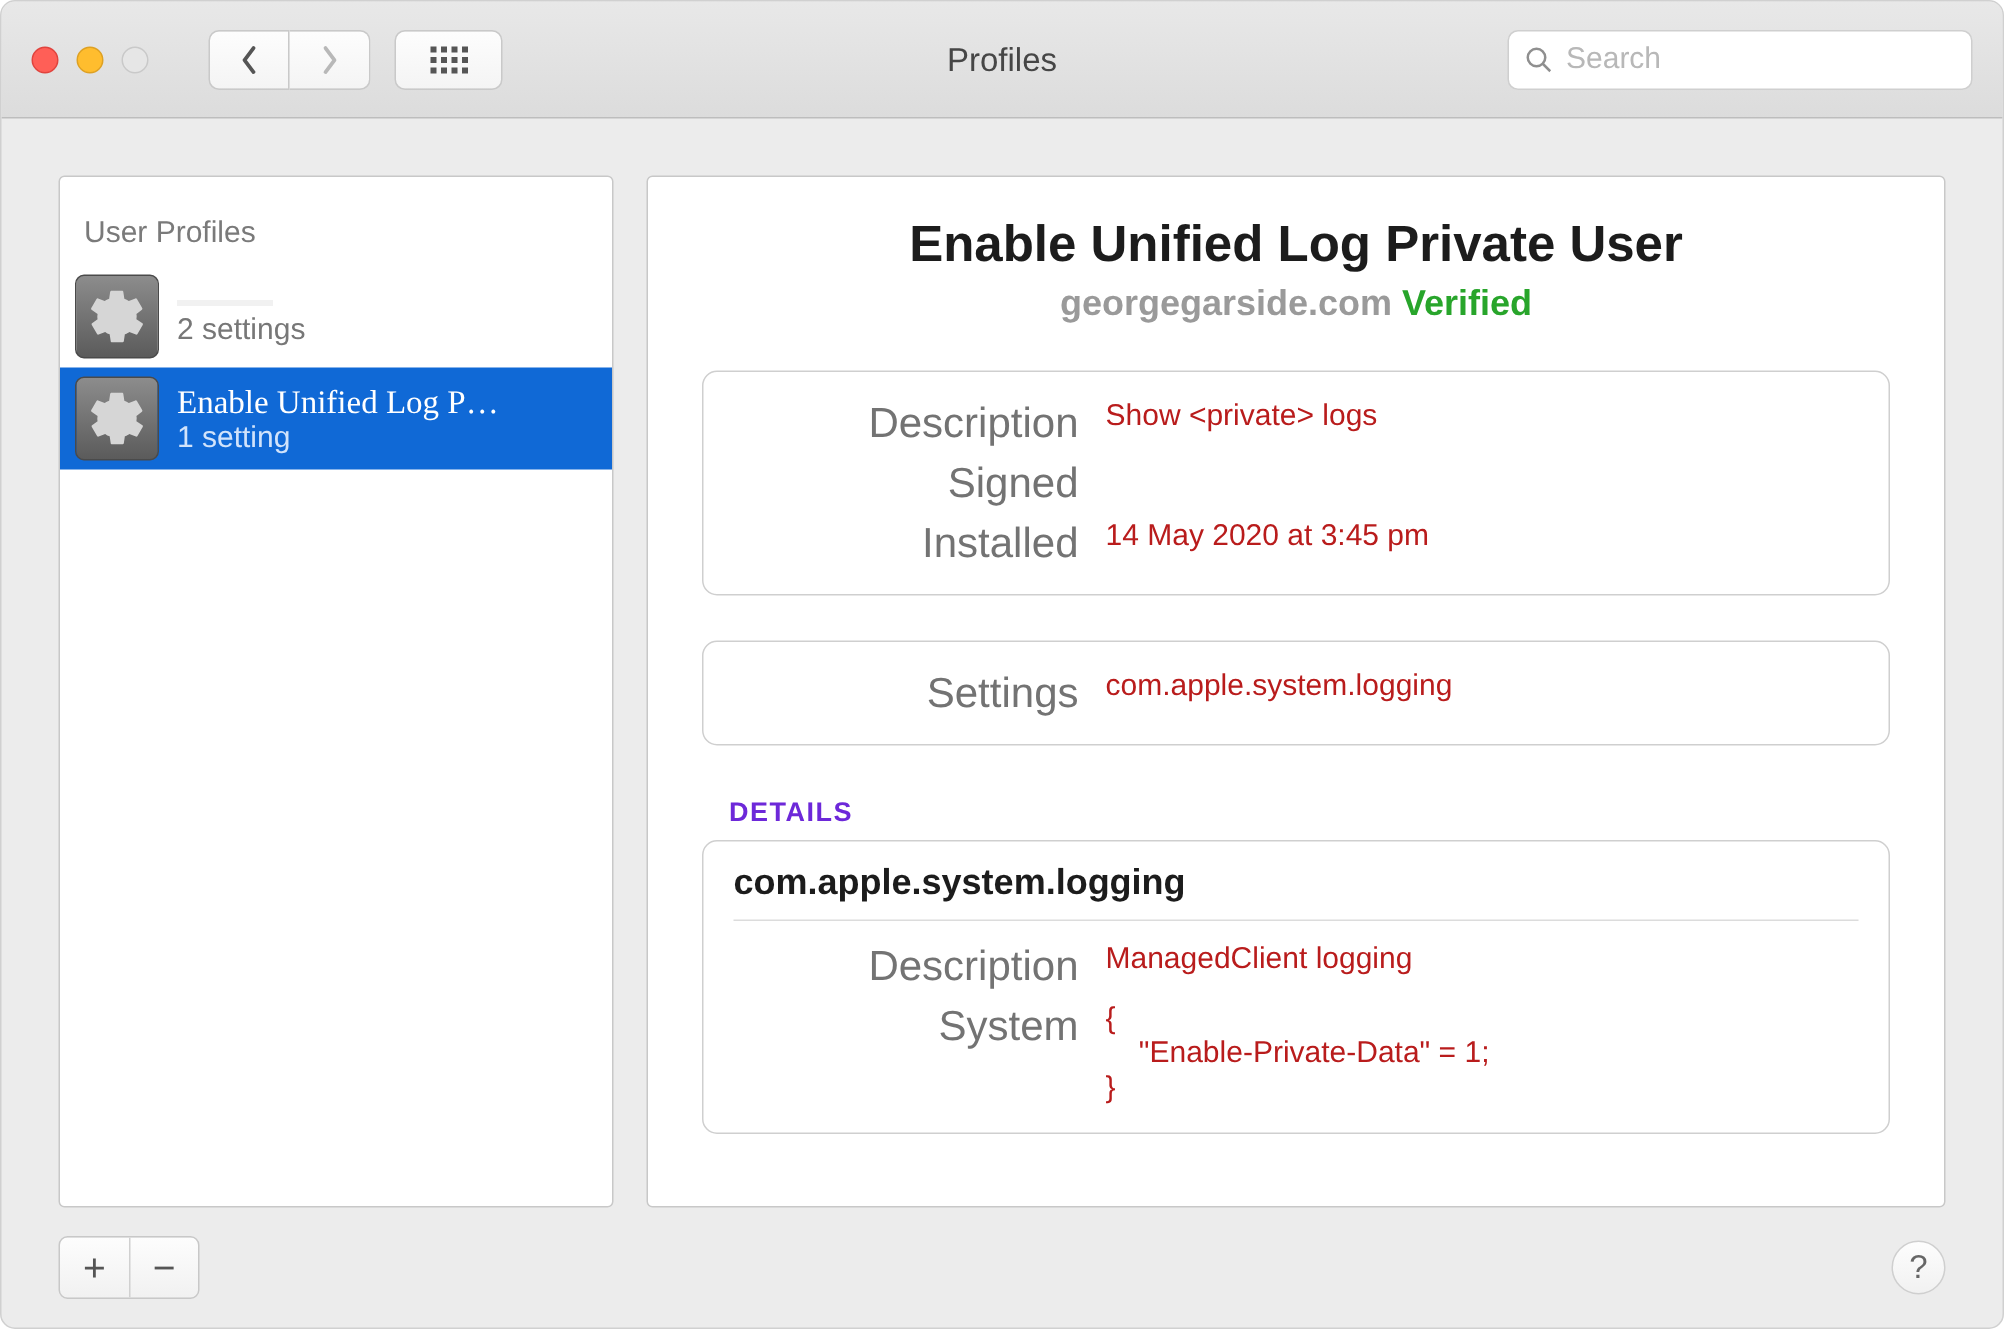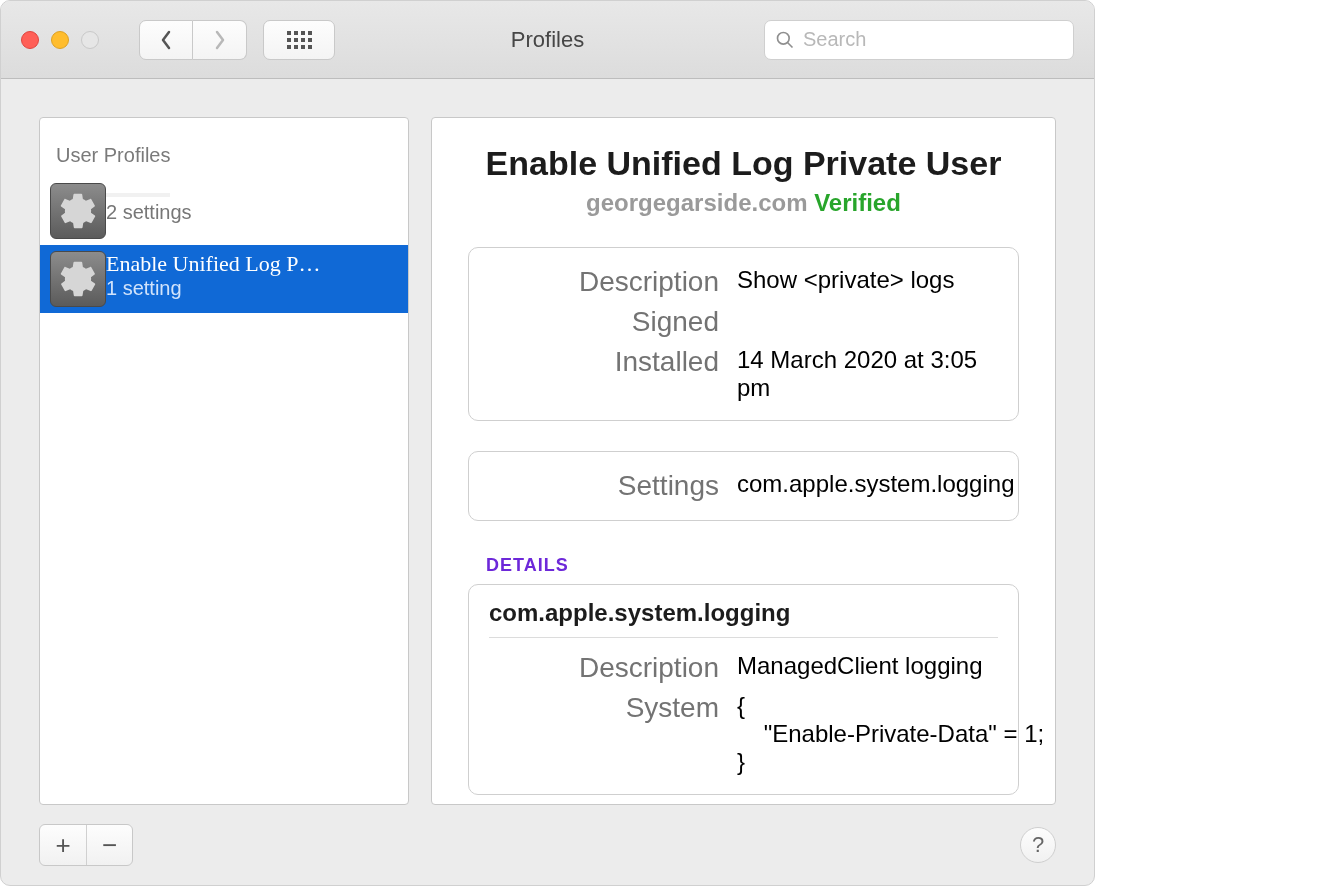--- a/index.html
+++ b/index.html
@@ -4,21 +4,21 @@
 <style>
 * { box-sizing: border-box; margin: 0; padding: 0; }
 body {
   font-family: -apple-system, BlinkMacSystemFont, "Helvetica Neue", sans-serif;
   background: #fff;
   width: 1336px;
   height: 886px;
   overflow: hidden;
 }
 .window {
-  width: 1095px;
+  width: 1336px;
   height: 886px;
   background: #ececec;
   border-radius: 10px;
   overflow: hidden;
   display: flex;
   flex-direction: column;
   border: 1px solid #d0d0d0;
 }
 .titlebar {
   height: 78px;
@@ -107,23 +107,23 @@
   border-radius: 4px;
   overflow: hidden;
 }
 .sidebar-header {
   font-size: 20px;
   color: #7a7a7a;
   padding: 26px 16px 10px 16px;
 }
 .profile-item {
   display: flex;
-  align-items: flex-start;
+  align-items: center;
   padding: 6px 10px;
-  gap: 0;
+  gap: 12px;
   cursor: pointer;
 }
 .profile-item.selected {
   background: #1069d6;
 }
 .gear-icon {
   width: 56px; height: 56px; flex-shrink:0;
   background: linear-gradient(180deg,#8c8c8c,#5b5b5b);
   border-radius: 6px;
   display:flex; align-items:center; justify-content:center;
@@ -176,21 +176,21 @@
   align-items:flex-start;
   gap: 18px;
   padding: 4px 0;
 }
 .info-label {
   width: 230px; text-align:right;
   color:#737373; font-size:28px;
   flex-shrink:0;
 }
 .info-value {
-  color:#000000; font-size:24px;
+  color:#b91c1c; font-size:20px;
   flex:1;
 }
 
 .details-label {
   margin-top: 34px;
   letter-spacing: 1px;
   font-size: 18px;
   font-weight: 700;
   color:#6d28d9;
   padding-left: 18px;
@@ -332,21 +332,21 @@
       <div class="info-box">
         <div class="info-row">
           <div class="info-label">Description</div>
           <div class="info-value">Show &lt;private&gt; logs</div>
         </div>
         <div class="info-row">
           <div class="info-label">Signed</div>
         </div>
         <div class="info-row">
           <div class="info-label">Installed</div>
-          <div class="info-value">14 March 2020 at 3:05 pm</div>
+          <div class="info-value">14 May 2020 at 3:45 pm</div>
         </div>
       </div>
 
       <div class="info-box">
         <div class="info-row">
           <div class="info-label">Settings</div>
           <div class="info-value">com.apple.system.logging</div>
         </div>
       </div>
 

